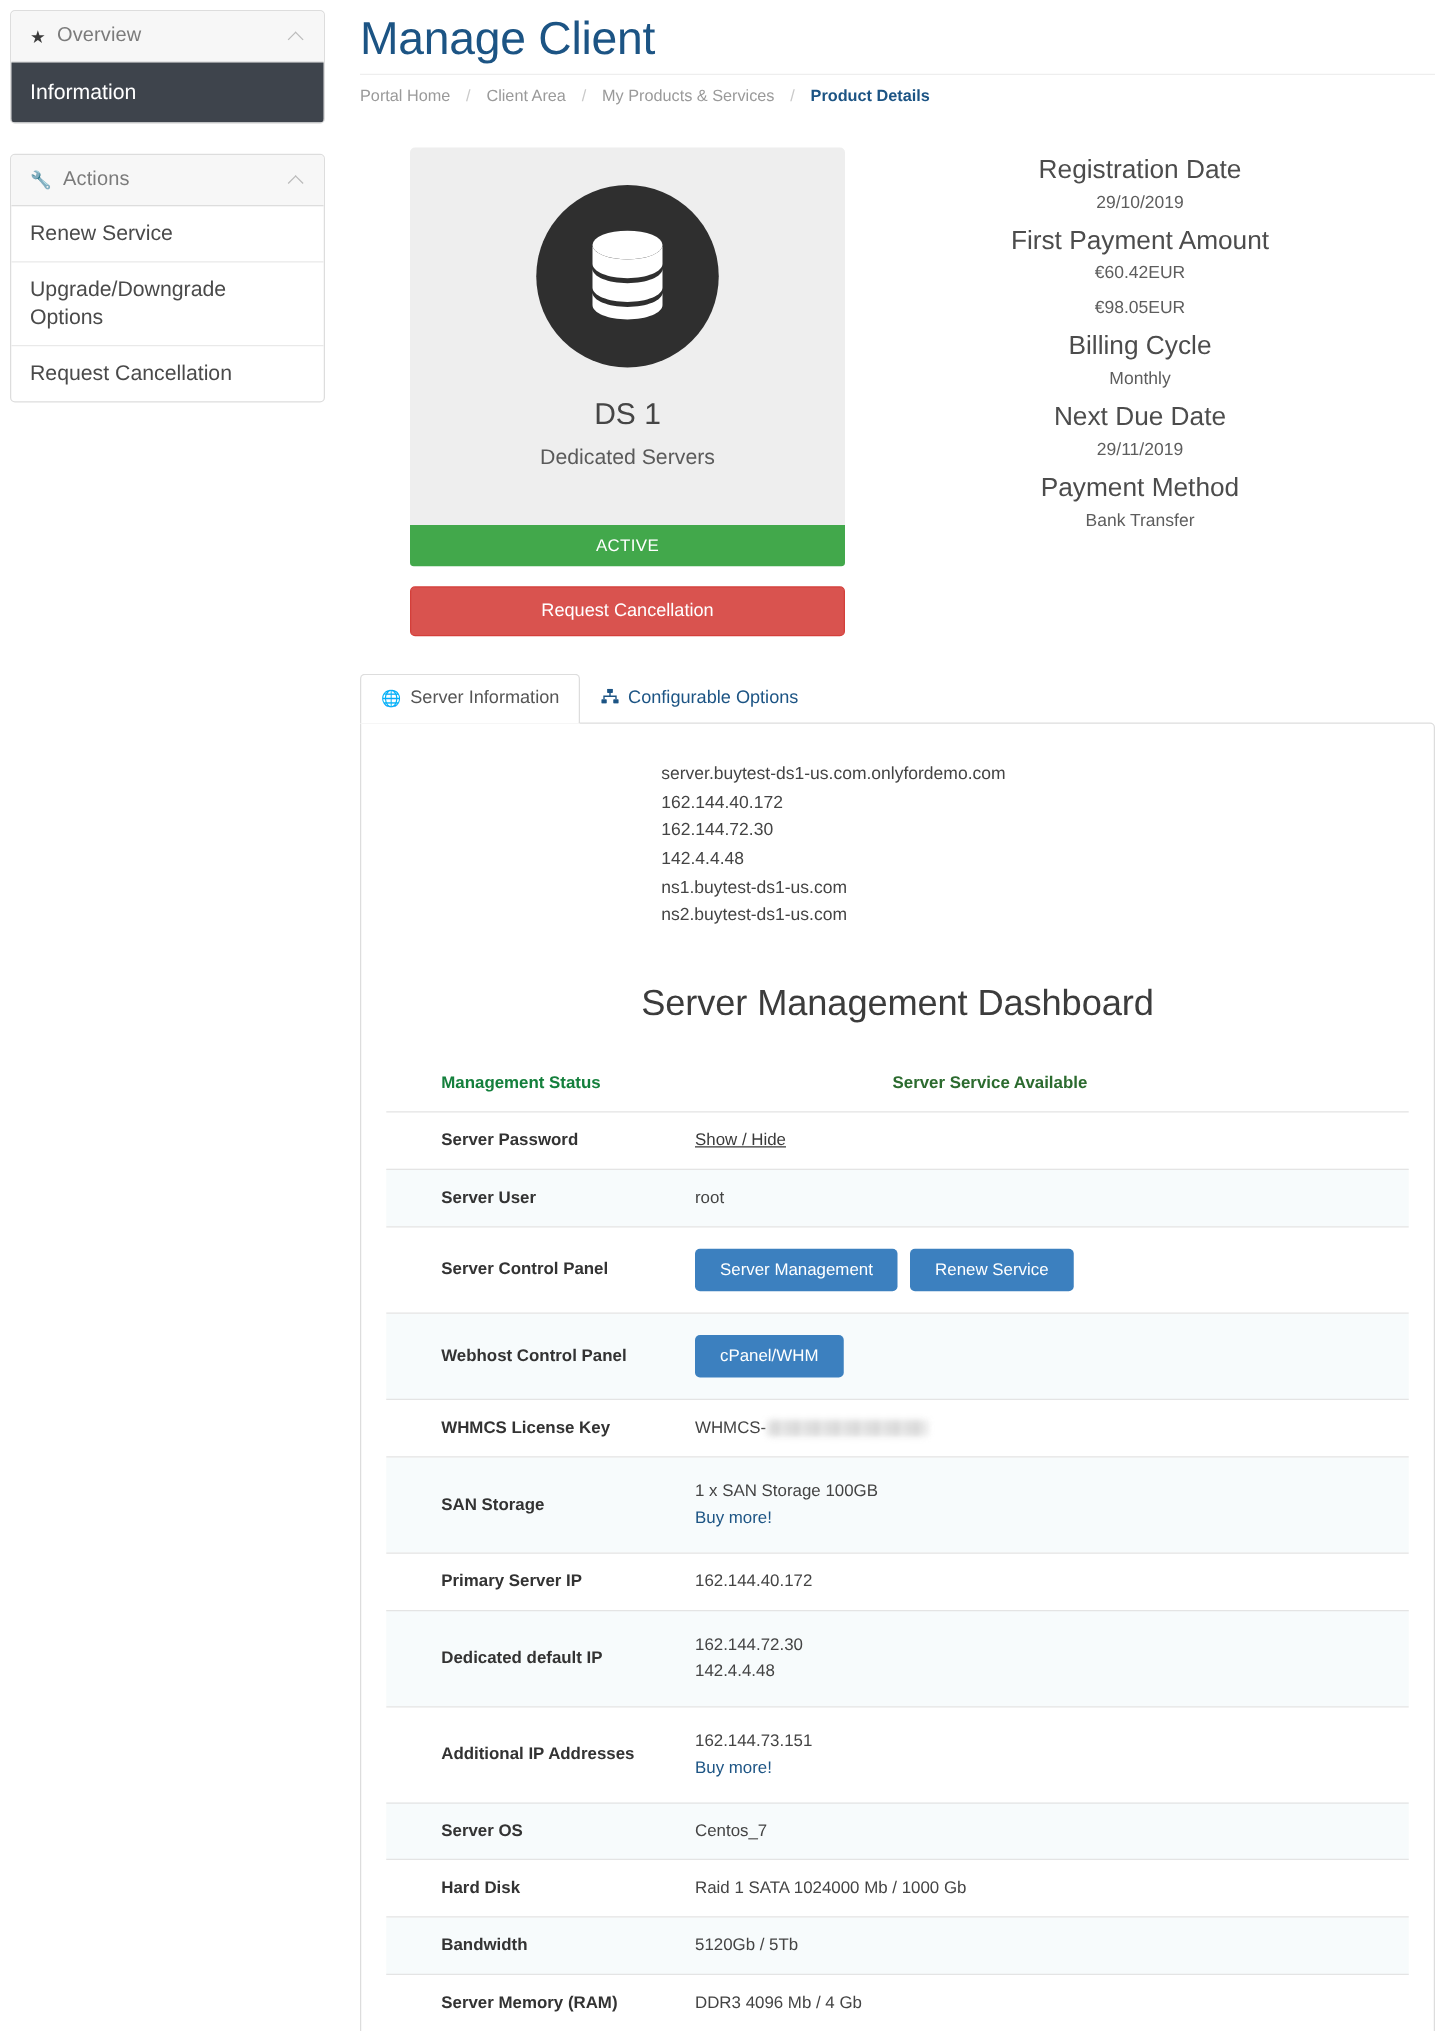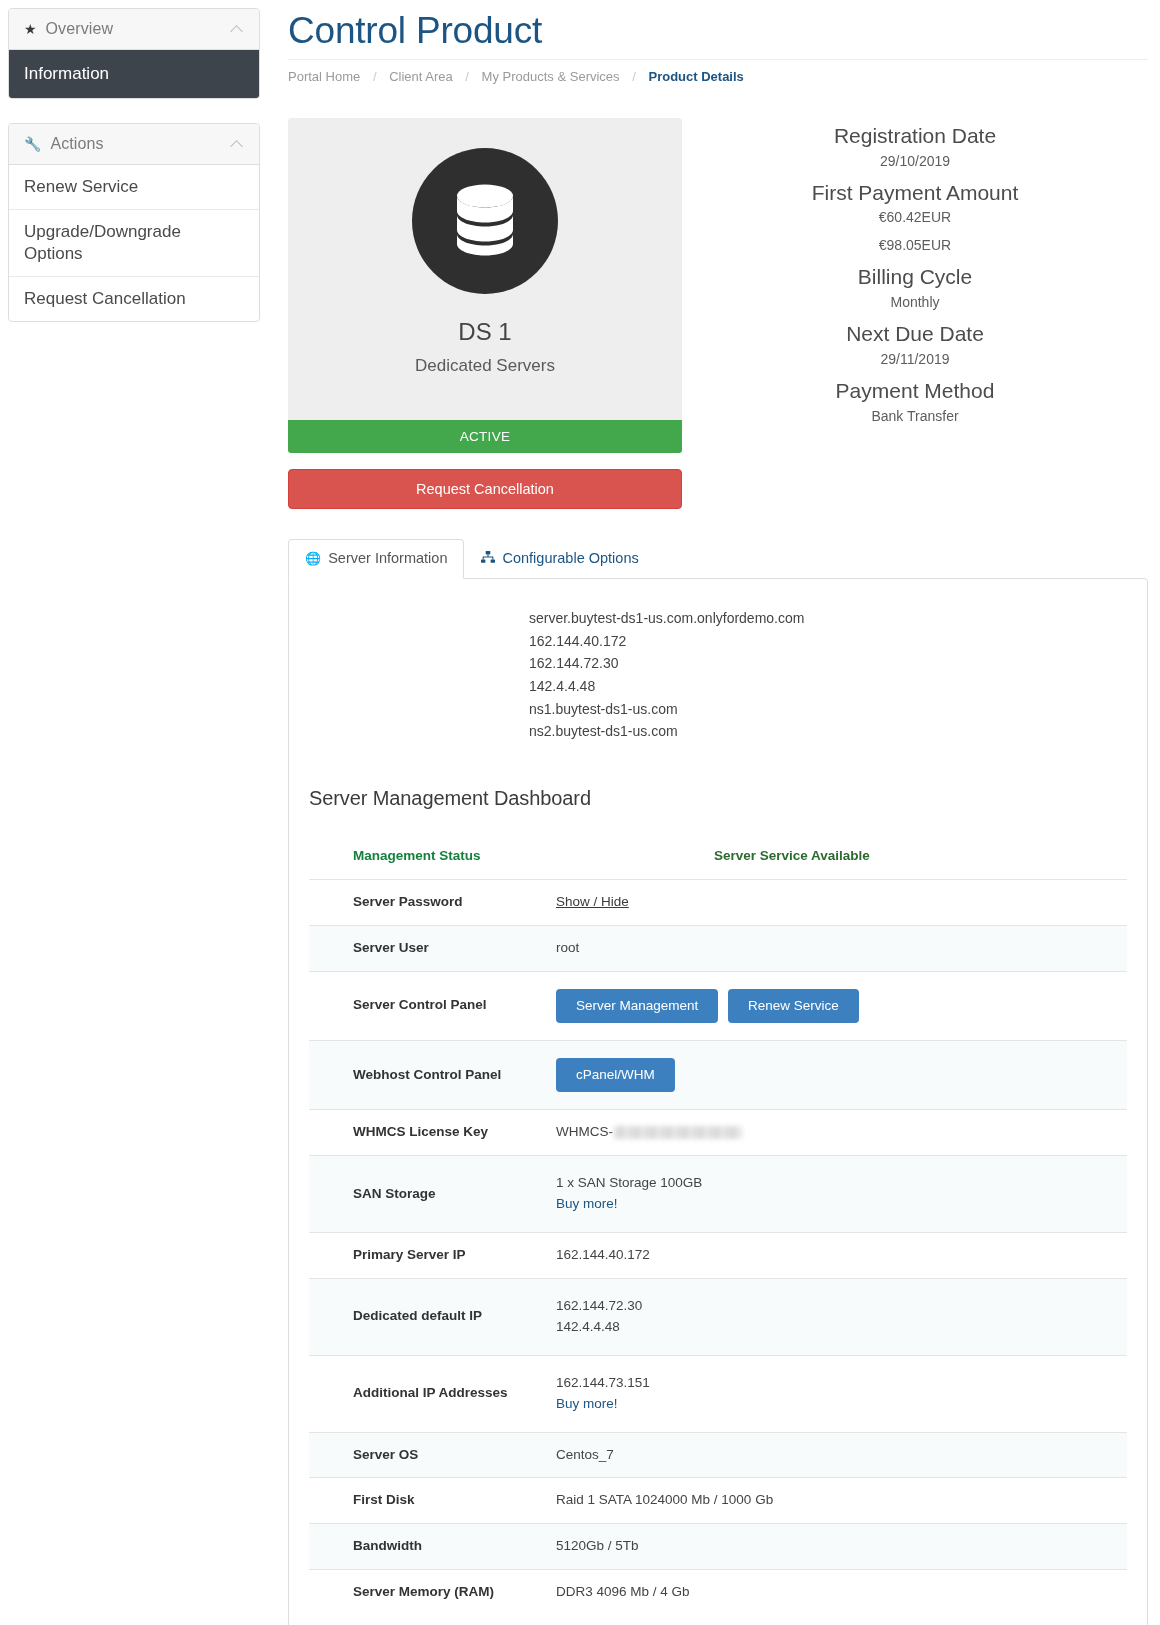--- a/index.html
+++ b/index.html
@@ -107,21 +107,21 @@
     text-decoration: none;
   }
   .breadcrumb .sep { margin: 0 9px; color: #c9c9c9; }
   .breadcrumb .current { color: #1c5484; font-weight: bold; }
 
   
   .top-row {
     display: flex;
     margin-top: 34px;
   }
-  .product-col { width: 394px; }
+  .product-col { width: 348px; margin-left: 40px; }
   .product-card {
     background: #eeeeee;
     border-radius: 4px 4px 0 0;
     text-align: center;
     padding: 30px 0 24px 0;
     height: 302px;
   }
   .prod-icon {
     width: 146px; height: 146px;
     border-radius: 50%;
@@ -239,22 +239,22 @@
   }
   .srv-info .si-values {
     margin-left: 20px;
     font-size: 14px;
     color: #444444;
     line-height: 1.62;
   }
   .si-row { white-space: nowrap; }
 
   h2.dash-title {
-    text-align: left;
-    font-size: 20px;
+    text-align: center;
+    font-size: 29px;
     font-weight: 400;
     color: #3c3c3c;
     margin: 44px 0 0 0;
     letter-spacing: -0.1px;
   }
 
   
   table.mgmt {
     width: 100%;
     border-collapse: collapse;
@@ -351,21 +351,21 @@
         <li>Renew Service</li>
         <li>Upgrade/Downgrade Options</li>
         <li>Request Cancellation</li>
       </ul>
     </div>
 
   </div>
 
   <div class="main">
 
-    <h1 class="page-title">Control Product</h1>
+    <h1 class="page-title">Manage Client</h1>
 
     <div class="breadcrumb">
       <a href="#">Portal Home</a>
       <span class="sep">/</span>
       <a href="#">Client Area</a>
       <span class="sep">/</span>
       <a href="#">My Products &amp; Services</a>
       <span class="sep">/</span>
       <span class="current">Product Details</span>
     </div>
@@ -516,21 +516,21 @@
                 <a class="lnk" href="#">Buy more!</a>
               </td>
             </tr>
 
             <tr>
               <td class="k">Server OS</td>
               <td>Centos_7</td>
             </tr>
 
             <tr>
-              <td class="k">First Disk</td>
+              <td class="k">Hard Disk</td>
               <td>Raid 1 SATA 1024000 Mb / 1000 Gb</td>
             </tr>
 
             <tr>
               <td class="k">Bandwidth</td>
               <td>5120Gb / 5Tb</td>
             </tr>
 
             <tr>
               <td class="k">Server Memory (RAM)</td>

